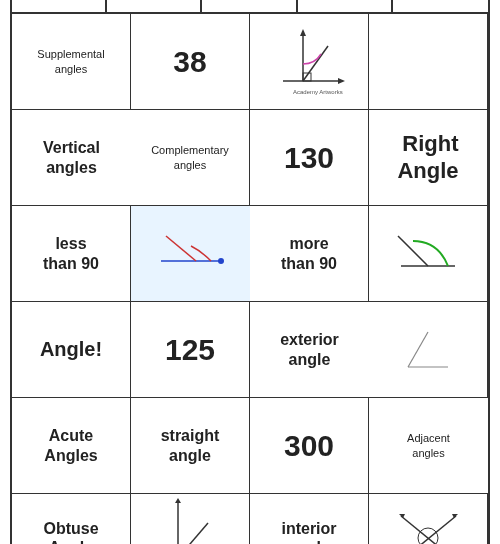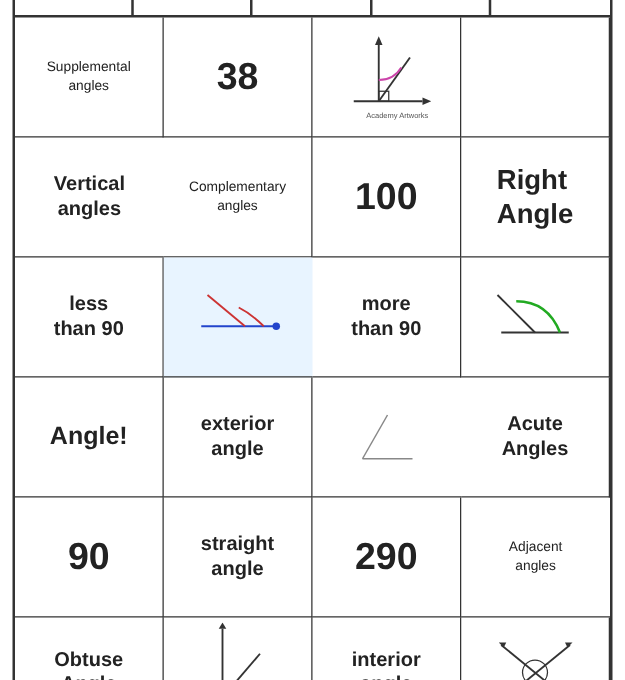--- a/index.html
+++ b/index.html
@@ -51,21 +51,21 @@
     .cell:nth-child(n+21) { border-bottom: none; }
     .cell-text {
       font-size: 11px;
       text-align: center;
       color: #222;
       line-height: 1.3;
     }
     .cell-text-large {
       font-size: 22px;
       font-weight: bold;
-      text-align: left;
+      text-align: right;
       color: #222;
       line-height: 1.2;
     }
     .cell-text-medium {
       font-size: 16px;
       font-weight: bold;
       text-align: center;
       color: #222;
       line-height: 1.2;
     }
@@ -123,21 +123,21 @@
     <div class="cell">
     </div>
     <div class="cell">
       <span class="cell-text-medium">Vertical<br>angles</span>
     </div>
 
     <div class="cell">
       <span class="cell-text">Complementary<br>angles</span>
     </div>
     <div class="cell">
-      <span class="cell-number">100</span>
+      <span class="cell-number">130</span>
     </div>
     <div class="cell">
       <span class="cell-text-large">Right<br>Angle</span>
     </div>
     <div class="cell">
       <span class="cell-text-medium">less<br>than 90</span>
     </div>
     <div class="cell cell-blue-bg">
 
       <svg width="70" height="55" viewBox="0 0 70 55">
@@ -159,41 +159,41 @@
       <svg width="70" height="55" viewBox="0 0 70 55">
         <line x1="8" y1="40" x2="62" y2="40" stroke="#333" stroke-width="1.5"></line>
         <line x1="35" y1="40" x2="5" y2="10" stroke="#333" stroke-width="1.5"></line>
         <path d="M 55 40 Q 45 15 20 15" fill="none" stroke="#22aa22" stroke-width="2"></path>
       </svg>
     </div>
     <div class="cell">
       <span class="free-cell">Angle!</span>
     </div>
     <div class="cell">
+      <span class="cell-number">125</span>
+    </div>
+    <div class="cell">
       <span class="cell-text-medium">exterior<br>angle</span>
     </div>
 
     <div class="cell">
 
       <svg width="60" height="55" viewBox="0 0 60 55">
         <line x1="10" y1="45" x2="50" y2="45" stroke="#888" stroke-width="1.2"></line>
         <line x1="10" y1="45" x2="30" y2="10" stroke="#888" stroke-width="1.2"></line>
       </svg>
     </div>
     <div class="cell">
       <span class="cell-text-medium">Acute<br>Angles</span>
     </div>
     <div class="cell">
-      <span class="cell-number">90</span>
-    </div>
-    <div class="cell">
       <span class="cell-text-medium">straight<br>angle</span>
     </div>
     <div class="cell">
-      <span class="cell-number">290</span>
+      <span class="cell-number">300</span>
     </div>
 
     <div class="cell">
       <span class="cell-text">Adjacent<br>angles</span>
     </div>
     <div class="cell">
       <span class="cell-text-medium">Obtuse<br>Angle</span>
     </div>
     <div class="cell">
 

